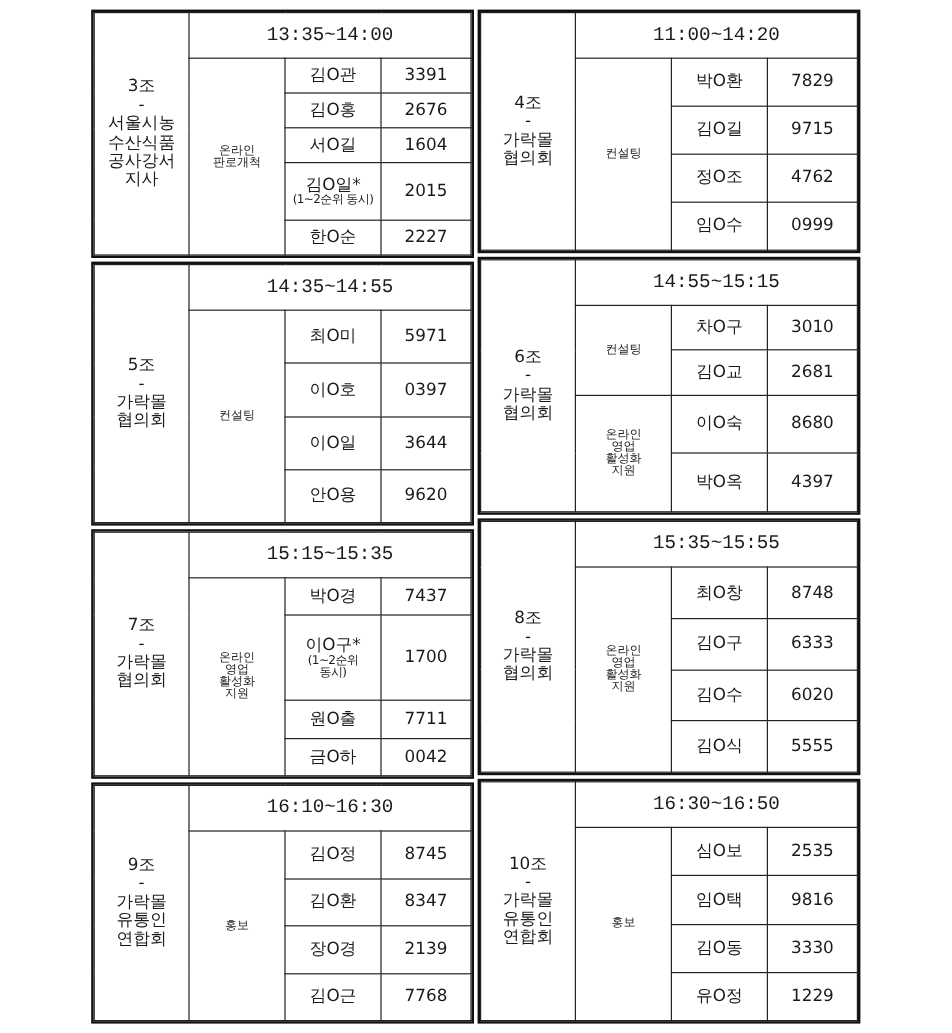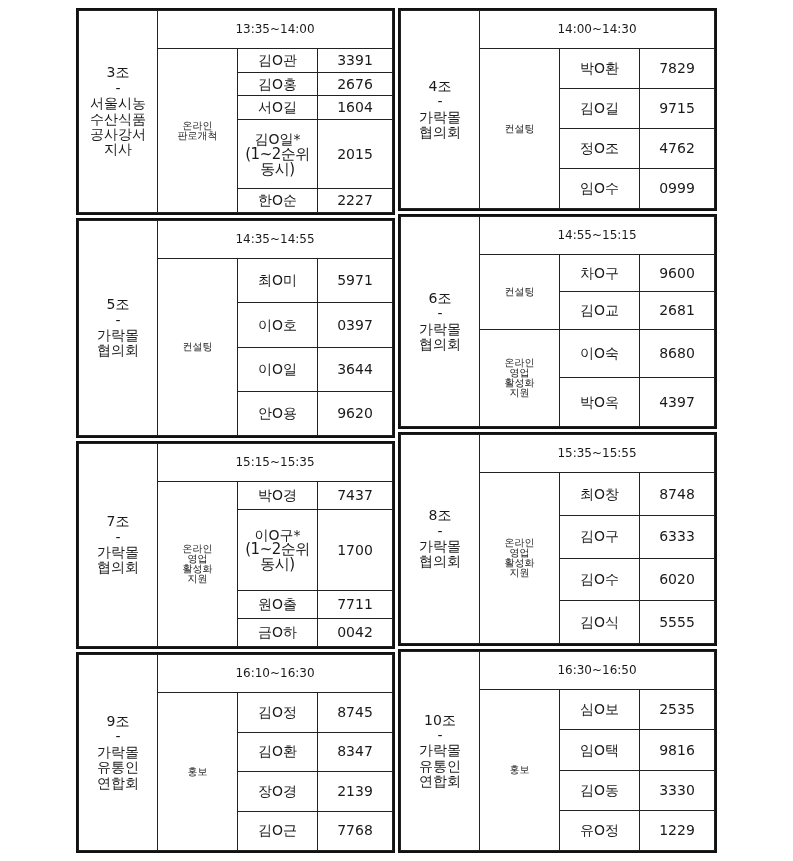--- a/index.html
+++ b/index.html
@@ -3,24 +3,24 @@
 <meta charset="utf-8">
 <style>
   html, body { margin: 0; padding: 0; background: #ffffff; }
   body { width: 793px; height: 861px; position: relative; overflow: hidden;
          font-family: "DejaVu Sans", "Liberation Sans", sans-serif; color: #1a1a1a; }
   .block { position: absolute; border: 2px solid #111; box-sizing: border-box; background: #fff; }
   .block table { border-collapse: collapse; width: 100%; height: 100%; table-layout: fixed; }
   .block td { border: 1px solid #222; text-align: center; vertical-align: middle; padding: 0;
               font-size: 14px; line-height: 1.05; }
   .block td.group { font-size: 14px; line-height: 1.1; }
-  .block td.time { font-size: 12px; }
+  .block td.time { font-size: 16px; font-family: Liberation Mono, monospace; }
   .block td.cat { font-size: 10px; line-height: 1.0; }
   .name-main { display: block; font-size: 14px; }
-  .name-note { display: block; font-size: 15px; line-height: 1.0; letter-spacing: -0.5px; }
+  .name-note { display: block; font-size: 10px; line-height: 1.0; letter-spacing: -0.5px; }
   .num { font-size: 14px; }
   .multiline { white-space: pre-line; }
 </style>
 </head>
 <body>
 
 <div id="blocks">
     <div class="block" style="left: 76px; top: 8px; width: 319px; height: 207px;">
       <table>
         <colgroup>
@@ -82,21 +82,21 @@
           <col style="width:80px">
           <col style="width:80px">
           <col>
         </colgroup>
         <tbody>
           <tr style="height:38px">
             <td class="group multiline" rowspan="5"><span>4조</span>
 <span>-</span>
 <span>가락몰
 협의회</span></td>
-            <td class="time" colspan="3">14:00~14:30</td>
+            <td class="time" colspan="3">11:00~14:20</td>
           </tr>
           <tr>
             <td class="cat multiline" rowspan="4">컨설팅</td>
             <td>
               <span class="name-main">박O환</span>
             </td>
             <td class="num">7829</td>
           </tr>
           <tr>
             <td>
@@ -177,21 +177,21 @@
 <span>-</span>
 <span>가락몰
 협의회</span></td>
             <td class="time" colspan="3">14:55~15:15</td>
           </tr>
           <tr>
             <td class="cat multiline" rowspan="2">컨설팅</td>
             <td>
               <span class="name-main">차O구</span>
             </td>
-            <td class="num">9600</td>
+            <td class="num">3010</td>
           </tr>
           <tr>
             <td>
               <span class="name-main">김O교</span>
             </td>
             <td class="num">2681</td>
           </tr>
           <tr>
             <td class="cat multiline" rowspan="2">온라인
 영업

